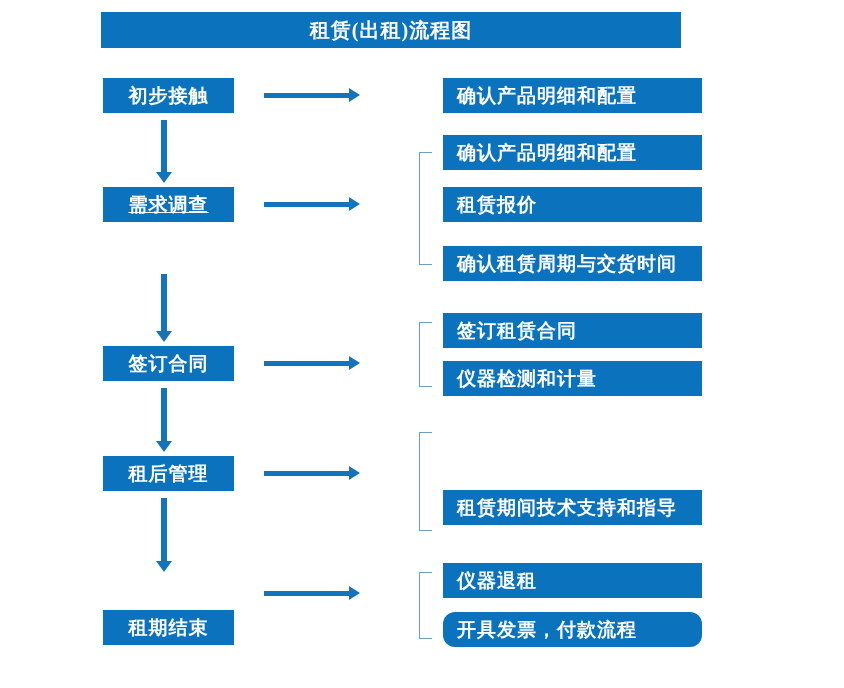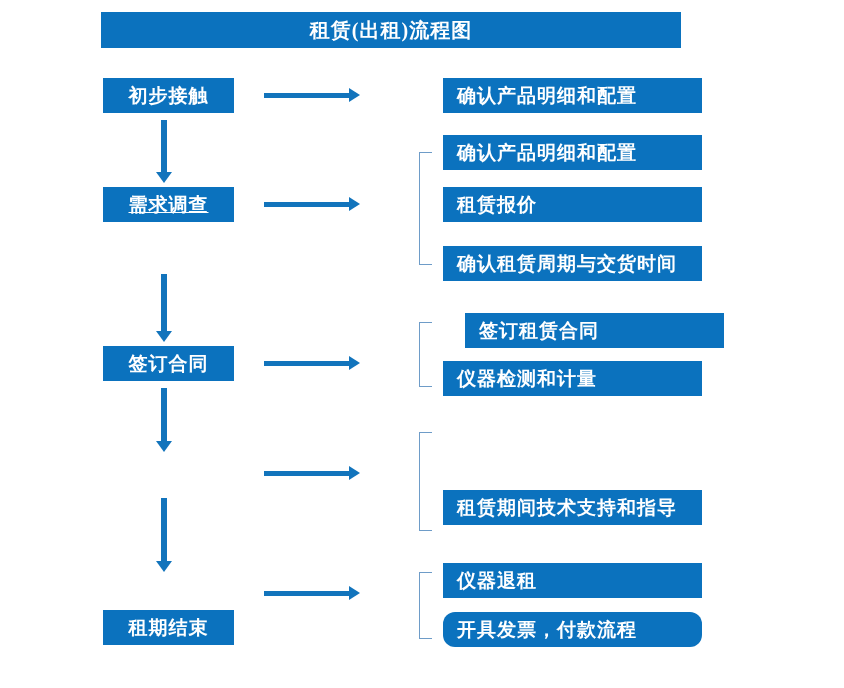--- a/index.html
+++ b/index.html
@@ -113,20 +113,21 @@
 <div id="canvas">
 
   <div class="title-bar">租赁(出租)流程图</div>
 
   <div class="node-box stage-box" style="top:78px;">初步接触</div>
 
   <div class="node-box stage-box" style="top:187px;text-decoration:underline;">需求调查</div>
 
   <div class="node-box stage-box" style="top:346px;">签订合同</div>
 
+  <div class="node-box stage-box" style="top:456px;">租后管理</div>
 
   <div class="node-box stage-box" style="top:576px;margin-top:34px;">租期结束</div>
 
   <div class="v-arrow" style="left:156px; top:120px; height:63px;">
     <div class="shaft" style="height:52px;"></div>
     <div class="head" style="top:52px;"></div>
   </div>
 
   <div class="v-arrow" style="left:156px; top:274px; height:68px;">
     <div class="shaft" style="height:57px;"></div>
@@ -177,21 +178,21 @@
   <div class="bracket" style="left:419px; top:572px; height:67px;"></div>
 
   <div class="node-box detail-box" style="top:78px;">确认产品明细和配置</div>
 
   <div class="node-box detail-box" style="top:135px;">确认产品明细和配置</div>
 
   <div class="node-box detail-box" style="top:187px;font-family:Liberation Serif, serif;">租赁报价</div>
 
   <div class="node-box detail-box" style="top:246px;">确认租赁周期与交货时间</div>
 
-  <div class="node-box detail-box" style="top:313px;margin-left:22px;">签订租赁合同</div>
+  <div class="node-box detail-box" style="top:313px;">签订租赁合同</div>
 
   <div class="node-box detail-box" style="top:361px;">仪器检测和计量</div>
 
 
   <div class="node-box detail-box" style="top:490px;">租赁期间技术支持和指导</div>
 
   <div class="node-box detail-box" style="top:563px;">仪器退租</div>
 
   <div class="node-box detail-box" style="top:612px;border-radius:12px;">开具发票，付款流程</div>
 

